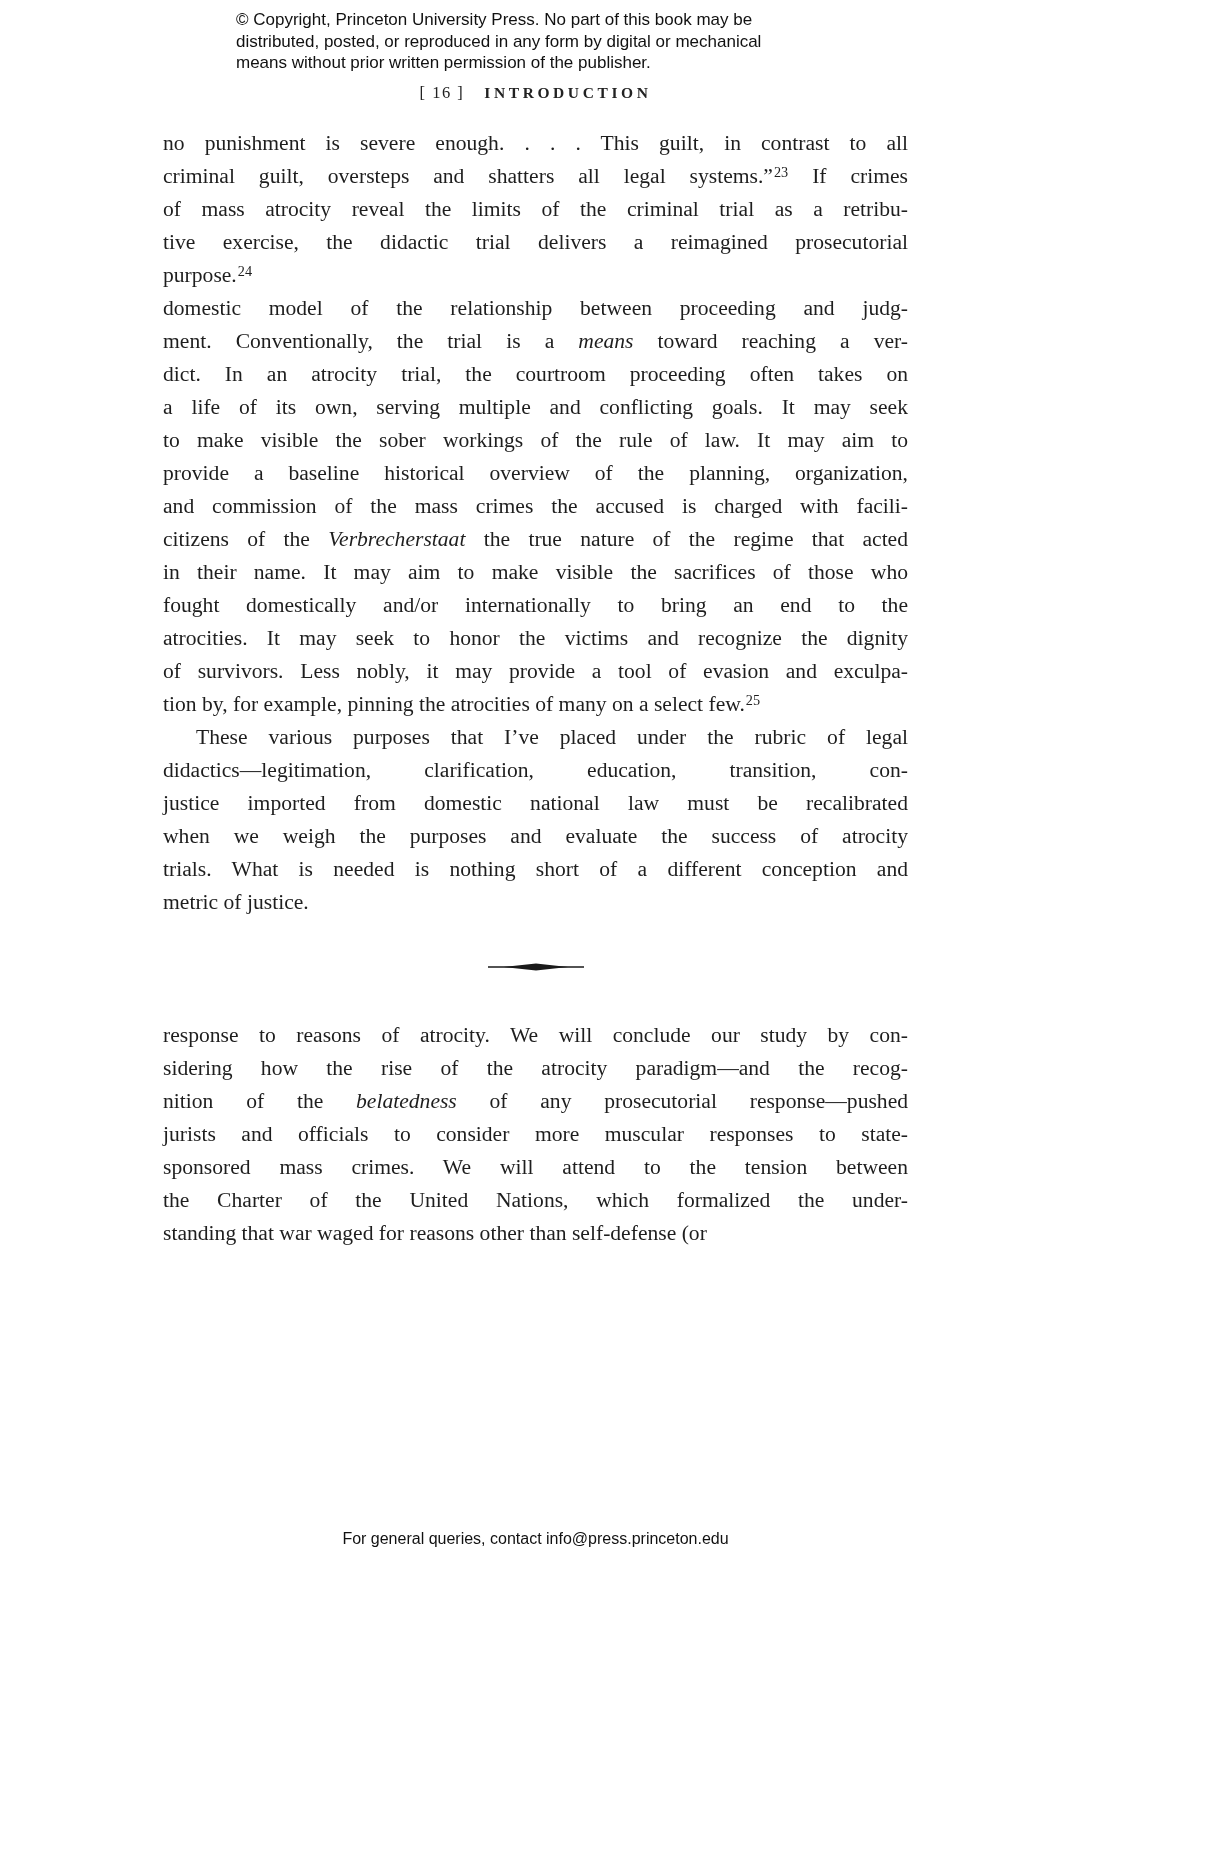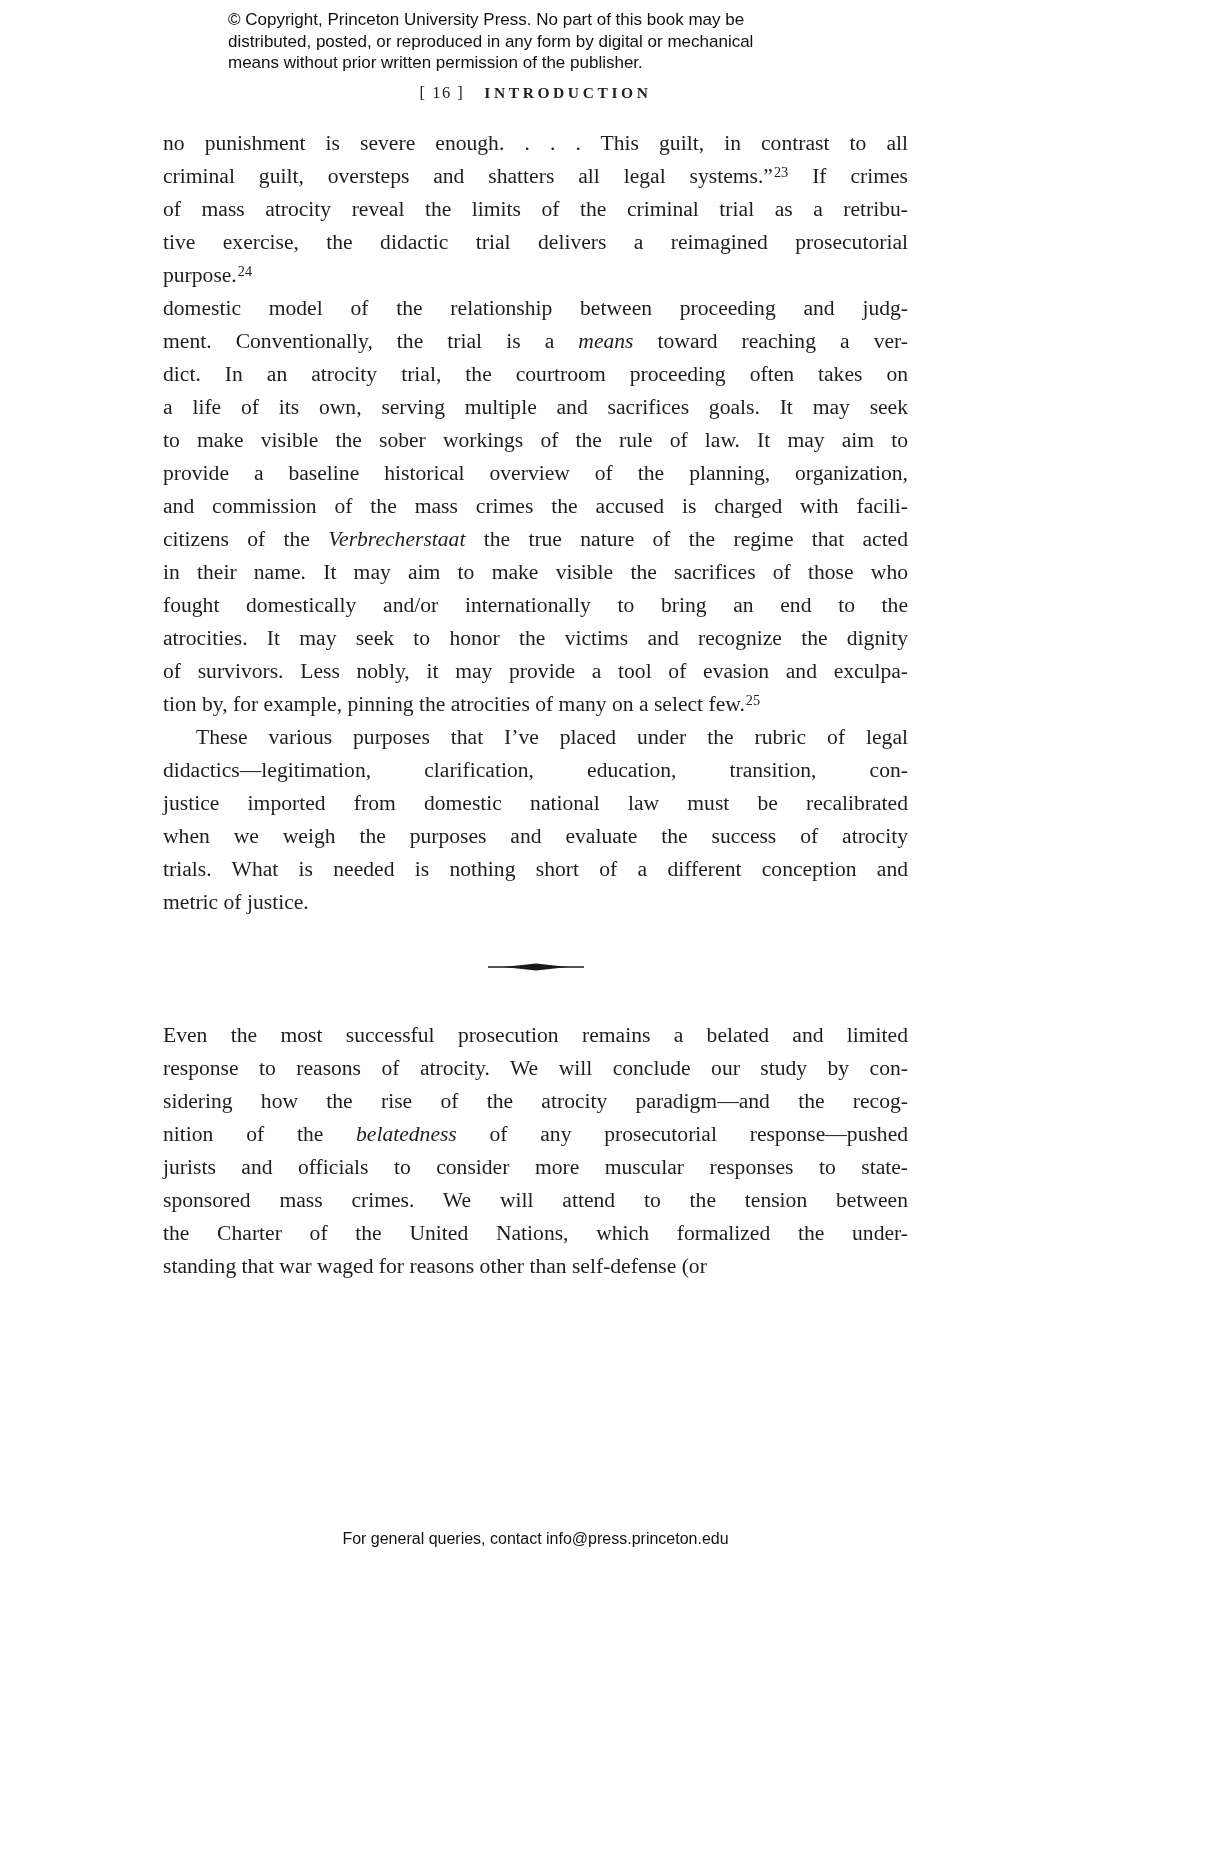--- a/index.html
+++ b/index.html
@@ -8,21 +8,21 @@
     position: relative;
     width: 1225px;
     height: 1850px;
     background: #ffffff;
     color: #1e1e1e;
     overflow: hidden;
   }
   .copyright {
     position: absolute;
     top: 9px;
-    left: 228px;
+    left: 236px;
     font-family: "Liberation Sans", sans-serif;
     font-size: 17px;
     line-height: 21.5px;
     color: #111111;
   }
   .running-head {
     position: absolute;
     top: 83px;
     left: 163px;
     width: 745px;
@@ -105,21 +105,21 @@
           <div class="line">no punishment is severe enough. . . . This guilt, in contrast to all</div>
           <div class="line">criminal guilt, oversteps and shatters all legal systems.”<sup>23</sup> If crimes</div>
           <div class="line">of mass atrocity reveal the limits of the criminal trial as a retribu-</div>
           <div class="line">tive exercise, the didactic trial delivers a reimagined prosecutorial</div>
           <div class="line last">purpose.<sup>24</sup></div>
         </div>
         <div class="para">
           <div class="line">domestic model of the relationship between proceeding and judg-</div>
           <div class="line">ment. Conventionally, the trial is a <i>means</i> toward reaching a ver-</div>
           <div class="line">dict. In an atrocity trial, the courtroom proceeding often takes on</div>
-          <div class="line">a life of its own, serving multiple and sacrifices goals. It may seek</div>
+          <div class="line">a life of its own, serving multiple and conflicting goals. It may seek</div>
           <div class="line">to make visible the sober workings of the rule of law. It may aim to</div>
           <div class="line">provide a baseline historical overview of the planning, organization,</div>
           <div class="line">and commission of the mass crimes the accused is charged with facili-</div>
           <div class="line">citizens of the <i>Verbrecherstaat</i> the true nature of the regime that acted</div>
           <div class="line">in their name. It may aim to make visible the sacrifices of those who</div>
           <div class="line">fought domestically and/or internationally to bring an end to the</div>
           <div class="line">atrocities. It may seek to honor the victims and recognize the dignity</div>
           <div class="line">of survivors. Less nobly, it may provide a tool of evasion and exculpa-</div>
           <div class="line last">tion by, for example, pinning the atrocities of many on a select few.<sup>25</sup></div>
         </div>
@@ -135,21 +135,20 @@
 
     <div class="ornament">
       <svg width="96" height="12" viewBox="0 0 96 12" xmlns="http://www.w3.org/2000/svg">
         <line x1="0" y1="6" x2="96" y2="6" stroke="#1a1a1a" stroke-width="1.4"></line>
         <polygon points="16,6 48,2.4 80,6 48,9.6" fill="#1a1a1a"></polygon>
       </svg>
     </div>
 
     <div>
         <div class="para">
-          <div class="line">Even the most successful prosecution remains a belated and limited</div>
           <div class="line">response to reasons of atrocity. We will conclude our study by con-</div>
           <div class="line">sidering how the rise of the atrocity paradigm—and the recog-</div>
           <div class="line">nition of the <i>belatedness</i> of any prosecutorial response—pushed</div>
           <div class="line">jurists and officials to consider more muscular responses to state-</div>
           <div class="line">sponsored mass crimes. We will attend to the tension between</div>
           <div class="line">the Charter of the United Nations, which formalized the under-</div>
           <div class="line last">standing that war waged for reasons other than self-defense (or</div>
         </div>
       </div>
   </div>

